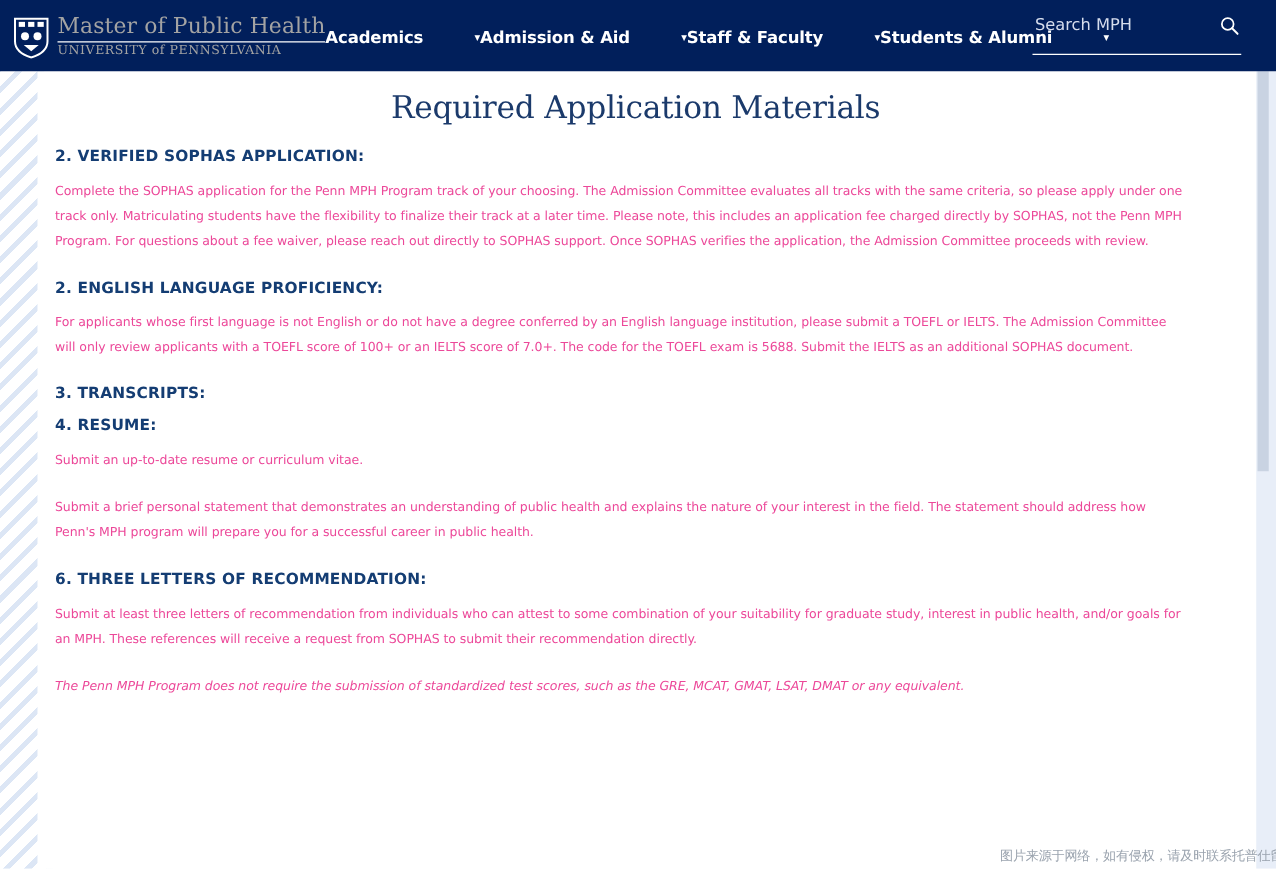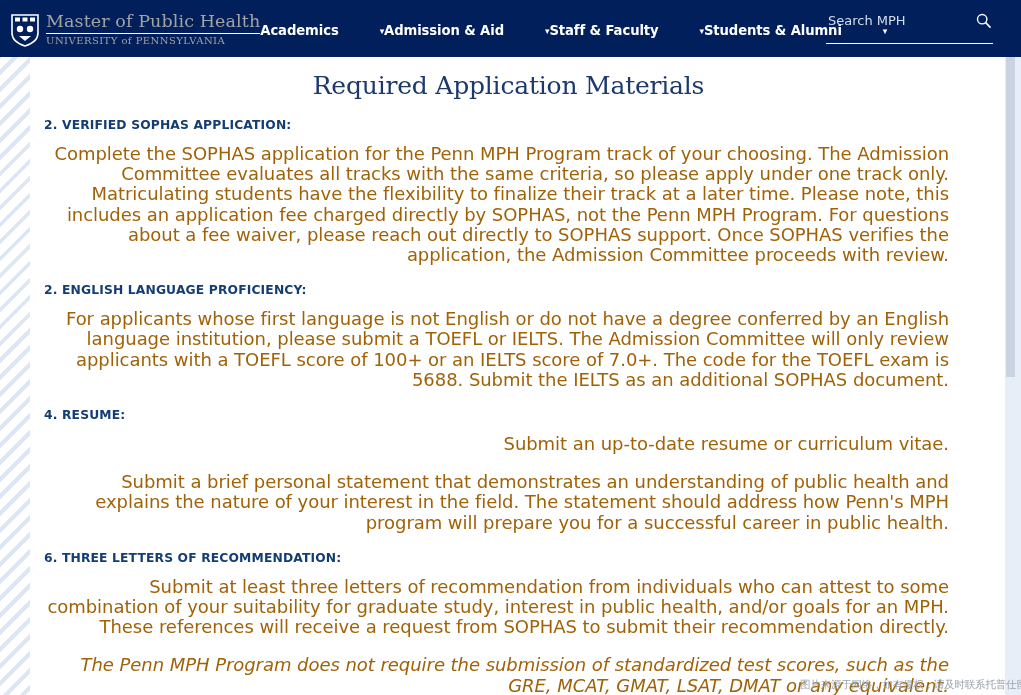--- a/index.html
+++ b/index.html
@@ -195,27 +195,26 @@
   .section-heading {
     font-size: 12.3px;
     font-weight: bold;
     color: #143d73;
     letter-spacing: 0.15px;
     margin-bottom: 12px;
     margin-top: 0;
   }
 
   .para {
-    font-size: 18px;
-    color: #a16207;
+    font-size: 10px;
+    color: #ec4899;
     line-height: 20.2px;
     margin-bottom: 18px;
     letter-spacing: -0.05px;
     max-width: 905px;
-    text-align: right;
   }
 
   .para.italic {
     font-style: italic;
   }
 
   
   .watermark {
     position: absolute;
     right: 0px;
@@ -291,20 +290,21 @@
   <h1 class="page-title">Required Application Materials</h1>
 
   <div class="doc-body">
 
     <h2 class="section-heading">2. VERIFIED SOPHAS APPLICATION:</h2>
     <p class="para">Complete the SOPHAS application for the Penn MPH Program track of your choosing. The Admission Committee evaluates all tracks with the same criteria, so please apply under one track only. Matriculating students have the flexibility to finalize their track at a later time. Please note, this includes an application fee charged directly by SOPHAS, not the Penn MPH Program. For questions about a fee waiver, please reach out directly to SOPHAS support. Once SOPHAS verifies the application, the Admission Committee proceeds with review.</p>
 
     <h2 class="section-heading">2. ENGLISH LANGUAGE PROFICIENCY:</h2>
     <p class="para">For applicants whose first language is not English or do not have a degree conferred by an English language institution, please submit a TOEFL or IELTS. The Admission Committee will only review applicants with a TOEFL score of 100+ or an IELTS score of 7.0+. The code for the TOEFL exam is 5688. Submit the IELTS as an additional SOPHAS document.</p>
 
+    <h2 class="section-heading">3. TRANSCRIPTS:</h2>
 
     <h2 class="section-heading">4. RESUME:</h2>
     <p class="para">Submit an up-to-date resume or curriculum vitae.</p>
 
     <p class="para">Submit a brief personal statement that demonstrates an understanding of public health and explains the nature of your interest in the field. The statement should address how Penn's MPH program will prepare you for a successful career in public health.</p>
 
     <h2 class="section-heading">6. THREE LETTERS OF RECOMMENDATION:</h2>
     <p class="para">Submit at least three letters of recommendation from individuals who can attest to some combination of your suitability for graduate study, interest in public health, and/or goals for an MPH. These references will receive a request from SOPHAS to submit their recommendation directly.</p>
 
     <p class="para italic">The Penn MPH Program does not require the submission of standardized test scores, such as the GRE, MCAT, GMAT, LSAT, DMAT or any equivalent.</p>

